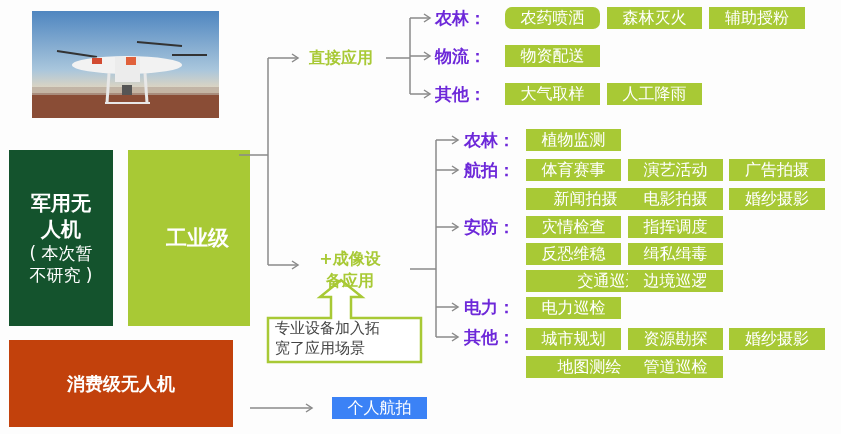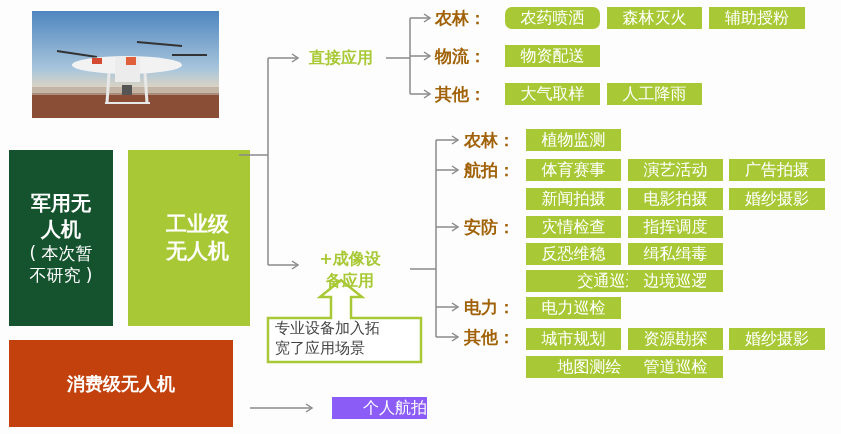--- a/index.html
+++ b/index.html
@@ -6,23 +6,23 @@
   body { width:841px; height:434px; background:#fdfdfd; position:relative; overflow:hidden;
          font-family:"DejaVu Sans","Liberation Sans",sans-serif; }
   .abs { position:absolute; }
   .photo { left:32px; top:11px; width:187px; height:107px; overflow:hidden; }
   .bigbox { display:flex; flex-direction:column; align-items:center; justify-content:center; color:#fff; font-weight:bold; text-align:center; }
   .military { left:9px; top:150px; width:104px; height:176px; background:#14532d; font-size:20px; line-height:26px; }
   .military .note { font-weight:normal; font-size:17px; line-height:22px; }
   .industrial { left:128px; top:150px; width:105px; height:176px; background:#a8c935; font-size:21px; line-height:27px;padding-left:17px; }
   .consumer { left:9px; top:340px; width:224px; height:87px; background:#c2410c; font-size:18px; }
   .tag { position:absolute; height:22px; background:#a8c935; color:#fff; font-size:16px; line-height:22px; text-align:center; }
-  .cat { position:absolute; color:#a16207; font-weight:bold; font-size:17px; line-height:22px; white-space:nowrap; }
+  .cat { position:absolute; color:#6d28d9; font-weight:bold; font-size:17px; line-height:22px; white-space:nowrap; }
   .mid { position:absolute; color:#a8c935; font-weight:bold; font-size:16px; text-align:center; line-height:22px; }
-  .personal { position:absolute; left:332px; top:397px; width:95px; height:22px; background:#8b5cf6; color:#fff; font-size:16px; line-height:22px; text-align:right; }
+  .personal { position:absolute; left:332px; top:397px; width:95px; height:22px; background:#3b82f6; color:#fff; font-size:16px; line-height:22px; text-align:center; }
   .note-text { position:absolute; left:275px; top:318px; width:150px; text-align:left; color:#444; font-size:15px; line-height:20px; }
   svg.lines { position:absolute; left:0; top:0; }
 </style>
 </head>
 <body>
 
 <div class="abs photo">
   <svg width="187" height="107" viewBox="0 0 187 107">
     <defs>
       <linearGradient id="sky" x1="0" y1="0" x2="0" y2="1">
@@ -51,21 +51,20 @@
 </div>
 
 <div class="abs bigbox military">
   <span>军用无</span>
   <span>人机</span>
   <span class="note">( 本次暂</span>
   <span class="note">不研究 )</span>
 </div>
 <div class="abs bigbox industrial">
   <span>工业级</span>
-  <span>无人机</span>
 </div>
 <div class="abs bigbox consumer">
   <span>消费级无人机</span>
 </div>
 
 <svg class="lines" width="841" height="434">
   <g stroke="#8a8a8a" stroke-width="1.5" fill="none">
 
     <line x1="239" y1="155" x2="268" y2="155"></line>
     <line x1="268" y1="58" x2="268" y2="265"></line>
@@ -128,21 +127,21 @@
 <div class="cat" style="left:464px;top:159px;">航拍：</div>
 <div class="cat" style="left:464px;top:216px;">安防：</div>
 <div class="cat" style="left:464px;top:296px;">电力：</div>
 <div class="cat" style="left:464px;top:326px;">其他：</div>
 
 <div class="tag" style="left:526px;top:129px;width:95px;">植物监测</div>
 
 <div class="tag" style="left:526px;top:159px;width:95px;">体育赛事</div>
 <div class="tag" style="left:628px;top:159px;width:95px;">演艺活动</div>
 <div class="tag" style="left:729px;top:159px;width:96px;">广告拍摄</div>
-<div class="tag" style="left:526px;top:188px;width:95px;">新闻拍摄</div>
+<div class="tag" style="left:526px;top:188px;width:95px;padding-left:12px;">新闻拍摄</div>
 <div class="tag" style="left:628px;top:188px;width:95px;">电影拍摄</div>
 <div class="tag" style="left:729px;top:188px;width:96px;">婚纱摄影</div>
 
 <div class="tag" style="left:526px;top:216px;width:95px;">灾情检查</div>
 <div class="tag" style="left:628px;top:216px;width:95px;">指挥调度</div>
 <div class="tag" style="left:526px;top:243px;width:95px;">反恐维稳</div>
 <div class="tag" style="left:628px;top:243px;width:95px;">缉私缉毒</div>
 <div class="tag" style="left:526px;top:270px;width:95px;padding-left:36px;">交通巡逻</div>
 <div class="tag" style="left:628px;top:270px;width:95px;">边境巡逻</div>
 

